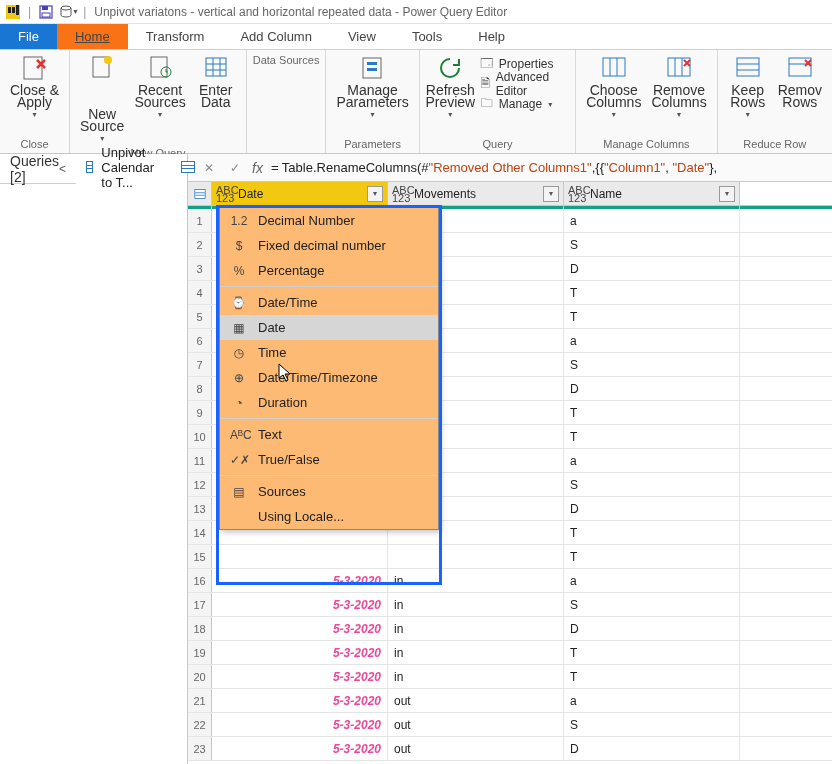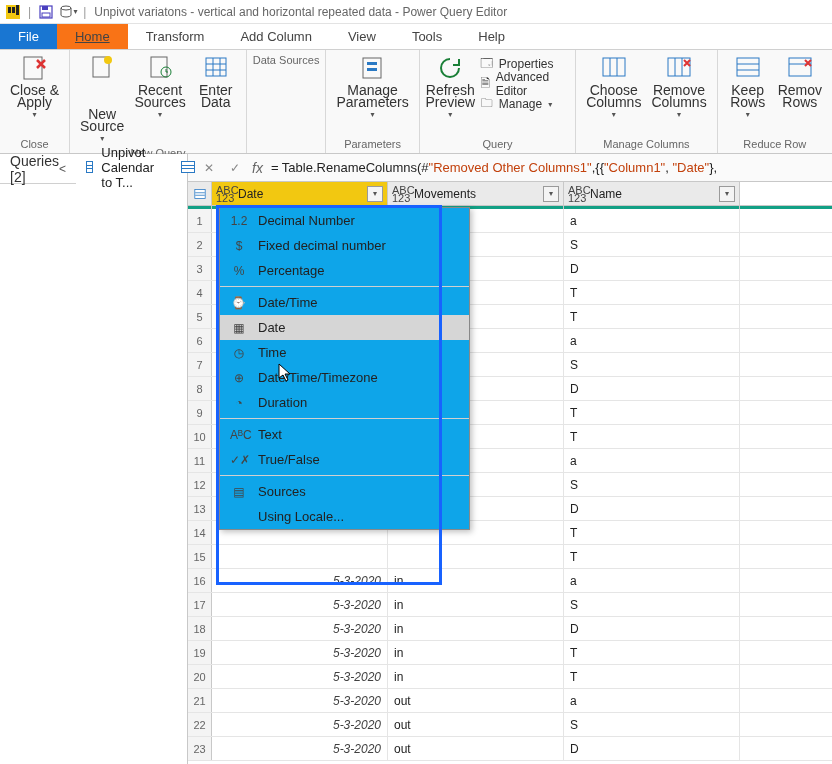--- a/index.html
+++ b/index.html
@@ -57,24 +57,24 @@
   .colhdr .cname { flex:1; font-size:12px; color:#222; padding-left:4px;}
   .colhdr .dd { width:16px; height:16px; border:1px solid #9a9a9a; background:#f4f4f4; display:flex;align-items:center;justify-content:center;font-size:8px;color:#555;cursor:pointer;}
   .col-date{width:176px;} .col-mov{width:176px;} .col-name{width:176px;}
   .teal-bar { height:3px; background:#13a085; display:flex;}
   .teal-bar > div { border-right:1px solid #c8c8c8;}
 
   .rows { overflow:hidden;}
   .row { height:24px; display:flex; border-bottom:1px solid #e5e5e5;}
   .rownum { width:24px; background:#f4f4f4; border-right:1px solid #c8c8c8; display:flex;align-items:center;justify-content:center;font-size:11px;color:#666;}
   .cell { border-right:1px solid #e5e5e5; padding:0 6px; display:flex; align-items:center; font-size:12px; color:#222;}
-  .cell.date { justify-content:flex-end; font-style:italic; color:#404040;}
-
-  
-  .type-menu { position:absolute; left:219px; top:207px; width:251px; background:#0ea5e9; border:1px solid #888; box-shadow:2px 2px 6px rgba(0,0,0,0.25); z-index:40;}
+  .cell.date { justify-content:flex-end; font-style:italic; color:#ec4899;font-weight:bold;}
+
+  
+  .type-menu { position:absolute; left:219px; top:207px; width:220px; background:#fdba74; border:1px solid #888; box-shadow:2px 2px 6px rgba(0,0,0,0.25); z-index:40;}
   .type-item { height:25px; display:flex; align-items:center; gap:10px; padding:0 10px; font-size:13px; color:#222; cursor:pointer;}
   .type-item:hover,.type-item.hover { background:#d6d6d6;}
   .type-item .ti { width:18px; text-align:center; font-size:12px; color:#444;}
   .type-sep{height:1px;background:#d0d0d0;margin:3px 0;}
 
   
   .blue-frame { position:absolute; left:216px; top:205px; width:226px; height:380px; border:3px solid #1862ff; z-index:50; pointer-events:none;}
 
   .cursor { position:absolute; left:278px; top:363px; z-index:60; pointer-events:none;}
   .chev { font-size:12px; color:#555;}

